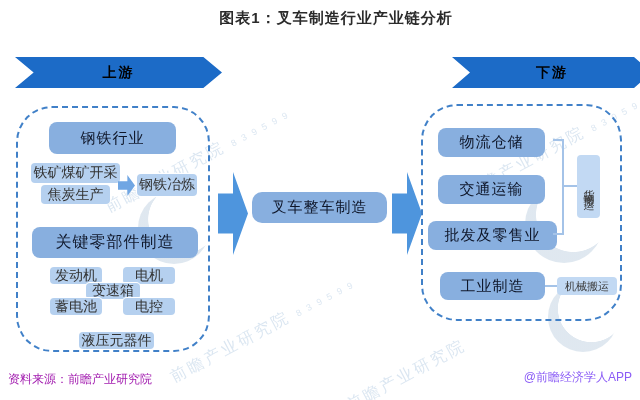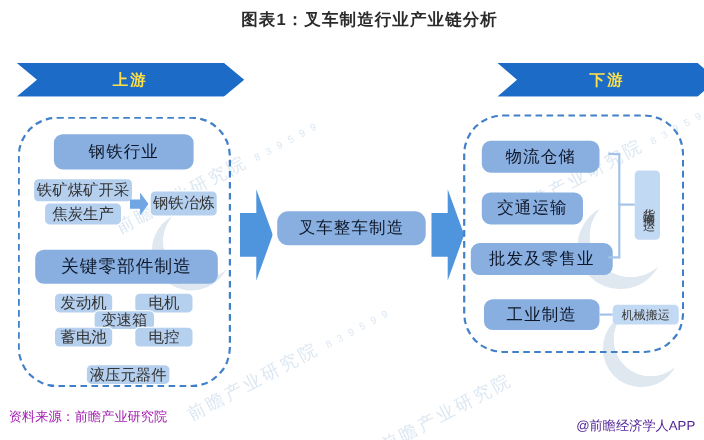--- a/index.html
+++ b/index.html
@@ -5,25 +5,25 @@
   html,body{margin:0;padding:0;background:#fff;}
   #stage{
     position:relative;width:640px;height:400px;background:#ffffff;
     font-family:"Liberation Sans","DejaVu Sans",sans-serif;overflow:hidden;
   }
   .abs{position:absolute;box-sizing:border-box;}
 
   
   .title{left:0;top:9px;width:640px;text-align:center;font-size:15px;font-weight:bold;color:#2b2b2b;letter-spacing:1px;padding-left:32px;}
   .footer-left{left:8px;top:371px;font-size:12px;color:#a21caf;}
-  .footer-right{right:8px;top:379px;font-size:12px;color:#4c1d95;}
+  .footer-right{right:8px;top:369px;font-size:12px;color:#8b5cf6;}
 
   
   .banner{
-    top:57px;height:31px;background:#1c6bc7;color:#fde047;font-size:14px;font-weight:bold;
+    top:57px;height:31px;background:#1c6bc7;color:#000000;font-size:14px;font-weight:bold;
     display:flex;align-items:center;justify-content:center;letter-spacing:2px;
     clip-path:polygon(0 0,91% 0,100% 50%,91% 100%,0 100%,9% 50%);
   }
   .banner.b1{left:15px;width:207px;}
   .banner.b2{left:227px;width:201px;}
   .banner.b3{left:452px;width:200px;}
 
   
   .panel{border:2px dashed #4080c8;border-radius:36px;background:transparent;}
   .panel.left{left:16px;top:106px;width:194px;height:246px;}
@@ -93,21 +93,21 @@
   <div class="abs smallbox fg" style="left:79px;top:332px;width:75px;height:17px;">液压元器件</div>
 
   <div class="abs bigarrow fg" style="left:218px;top:172px;width:30px;height:83px;"></div>
   <div class="abs bigarrow fg" style="left:392px;top:172px;width:30px;height:83px;"></div>
 
   <div class="abs bigbox fg" style="left:252px;top:192px;width:135px;height:31px;border-radius:10px;">叉车整车制造</div>
 
   <div class="abs panel right fg"></div>
 
   <div class="abs bigbox fg" style="left:438px;top:128px;width:107px;height:29px;">物流仓储</div>
-  <div class="abs bigbox fg" style="left:438px;top:175px;width:92px;height:29px;">交通运输</div>
+  <div class="abs bigbox fg" style="left:438px;top:175px;width:107px;height:29px;">交通运输</div>
   <div class="abs bigbox fg" style="left:428px;top:221px;width:129px;height:29px;">批发及零售业</div>
 
   <div class="abs line fg" style="left:562px;top:139px;width:2px;height:96px;"></div>
   <div class="abs line fg" style="left:553px;top:139px;width:10px;height:2px;"></div>
   <div class="abs line fg" style="left:553px;top:233px;width:10px;height:2px;"></div>
   <div class="abs line fg" style="left:562px;top:185px;width:15px;height:2px;"></div>
   <div class="abs tinybox vtext fg" style="left:577px;top:155px;width:23px;height:63px;">货物搬运</div>
 
   <div class="abs bigbox fg" style="left:440px;top:272px;width:105px;height:28px;">工业制造</div>
   <div class="abs line fg" style="left:545px;top:285px;width:12px;height:2px;"></div>

